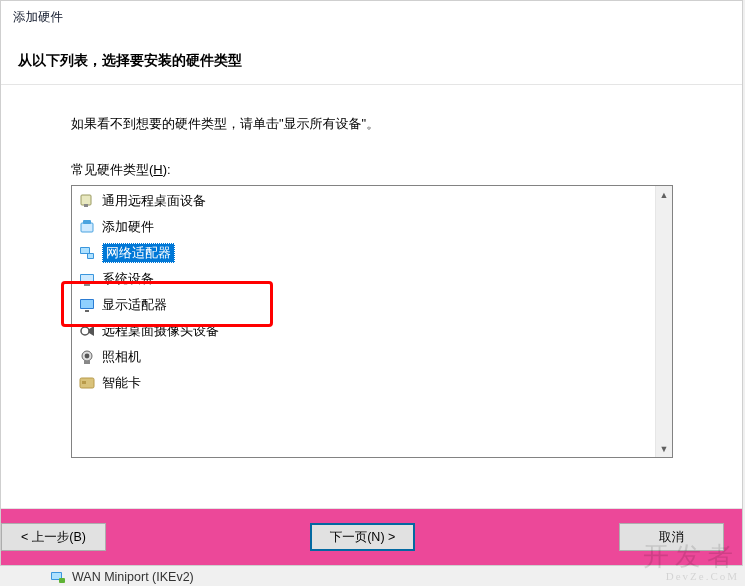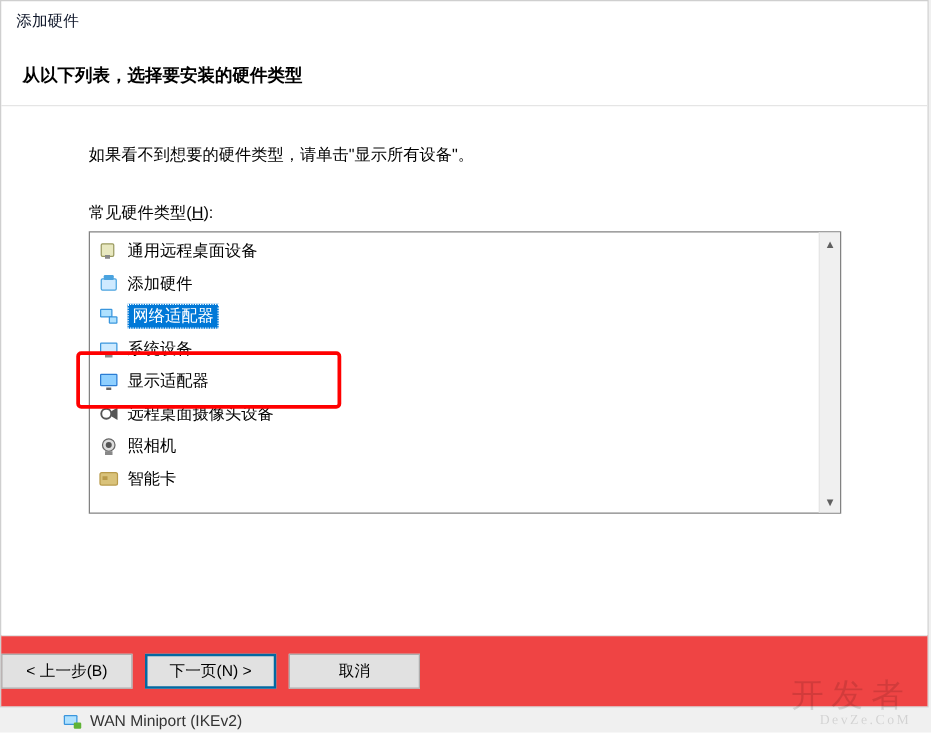--- a/index.html
+++ b/index.html
@@ -50,21 +50,21 @@
     margin-bottom: 28px;
   }
   .list-label {
     font-size: 13px;
     color: #000;
     margin-bottom: 6px;
   }
   .list-label u { text-decoration: underline; }
   .listbox {
     width: 602px;
-    height: 226px;
+    height: 273px;
     border: 1px solid #828282;
     background: #ffffff;
     display: flex;
     position: relative;
   }
   .list-inner {
     flex: 1;
     overflow: hidden;
     padding: 2px 0;
   }
@@ -110,41 +110,41 @@
     left: 60px;
     top: 280px;
     width: 212px;
     height: 46px;
     pointer-events: none;
   }
   .footer {
     border-top: 1px solid #e3e3e3;
     padding: 14px 18px 14px 0;
     display: flex;
-    justify-content: flex-start;
+    justify-content: space-between;
     gap: 10px;
-    background: #ef4444;
+    background: #ec4899;
   }
   .btn {
     min-width: 105px;
     height: 28px;
     background: #e1e1e1;
     border: 1px solid #adadad;
     font-size: 12.5px;
     font-family: inherit;
     padding: 0 12px;
     cursor: pointer;
   }
   .btn.primary {
     border: 2px solid #0369a1;
     background: #e1e1e1;
   }
   .watermark {
     position: absolute;
-    right: 16px; bottom: 4px;
+    right: 6px; bottom: 4px;
     font-family: Georgia, serif;
     letter-spacing: 6px;
     font-size: 26px;
     color: rgba(0,0,0,0.12);
     pointer-events: none;
   }
   .watermark small {
     display:block;
     letter-spacing: 2px;
     font-size: 11px;

